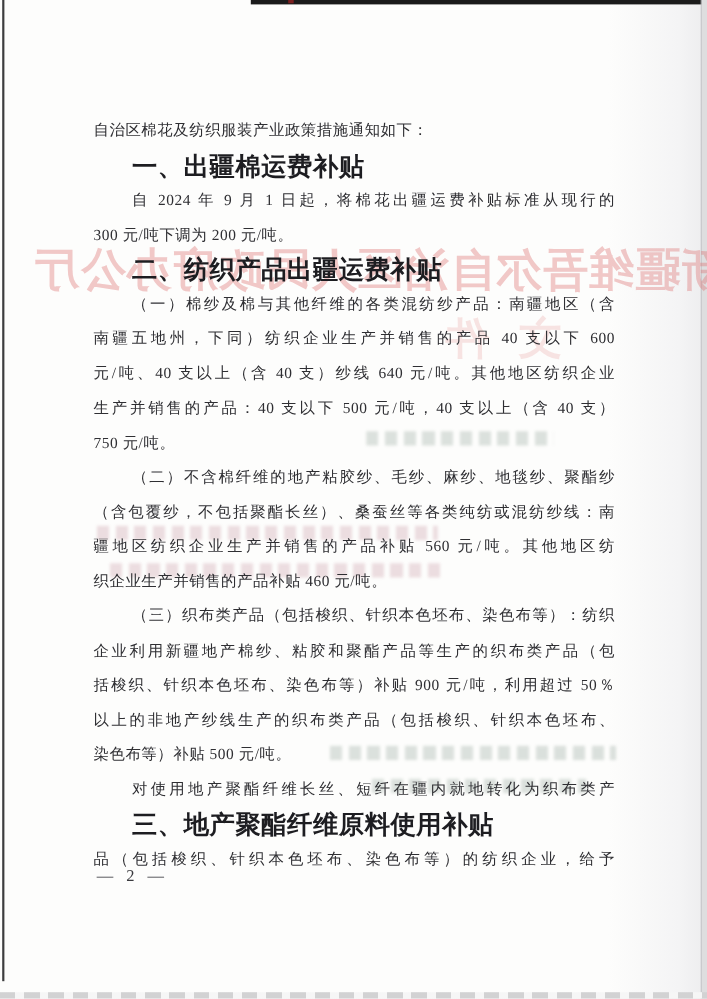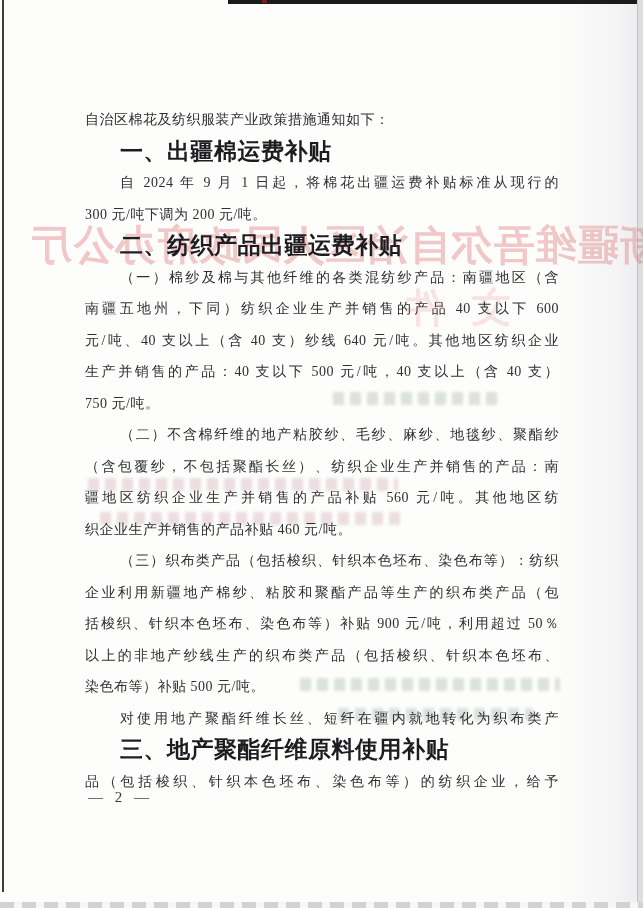--- a/index.html
+++ b/index.html
@@ -90,21 +90,21 @@
       <div class="ln h ind">一、出疆棉运费补贴</div>
       <div class="ln j ind">自 2024 年 9 月 1 日起，将棉花出疆运费补贴标准从现行的</div>
       <div class="ln">300 元/吨下调为 200 元/吨。</div>
       <div class="ln h ind">二、纺织产品出疆运费补贴</div>
       <div class="ln j ind">（一）棉纱及棉与其他纤维的各类混纺纱产品：南疆地区（含</div>
       <div class="ln j">南疆五地州，下同）纺织企业生产并销售的产品 40 支以下 600</div>
       <div class="ln j">元/吨、40 支以上（含 40 支）纱线 640 元/吨。其他地区纺织企业</div>
       <div class="ln j">生产并销售的产品：40 支以下 500 元/吨，40 支以上（含 40 支）</div>
       <div class="ln">750 元/吨。</div>
       <div class="ln j ind">（二）不含棉纤维的地产粘胶纱、毛纱、麻纱、地毯纱、聚酯纱</div>
-      <div class="ln j">（含包覆纱，不包括聚酯长丝）、纺织企业生产并销售的产品：南</div>
+      <div class="ln j">（含包覆纱，不包括聚酯长丝）、桑蚕丝等各类纯纺或混纺纱线：南</div>
       <div class="ln j">疆地区纺织企业生产并销售的产品补贴 560 元/吨。其他地区纺</div>
       <div class="ln">织企业生产并销售的产品补贴 460 元/吨。</div>
       <div class="ln j ind">（三）织布类产品（包括梭织、针织本色坯布、染色布等）：纺织</div>
       <div class="ln j">企业利用新疆地产棉纱、粘胶和聚酯产品等生产的织布类产品（包</div>
       <div class="ln j">括梭织、针织本色坯布、染色布等）补贴 900 元/吨，利用超过 50％</div>
       <div class="ln j">以上的非地产纱线生产的织布类产品（包括梭织、针织本色坯布、</div>
       <div class="ln">染色布等）补贴 500 元/吨。</div>
       <div class="ln j ind">对使用地产聚酯纤维长丝、短纤在疆内就地转化为织布类产</div>
       <div class="ln h ind">三、地产聚酯纤维原料使用补贴</div>
       <div class="ln j">品（包括梭织、针织本色坯布、染色布等）的纺织企业，给予</div>

